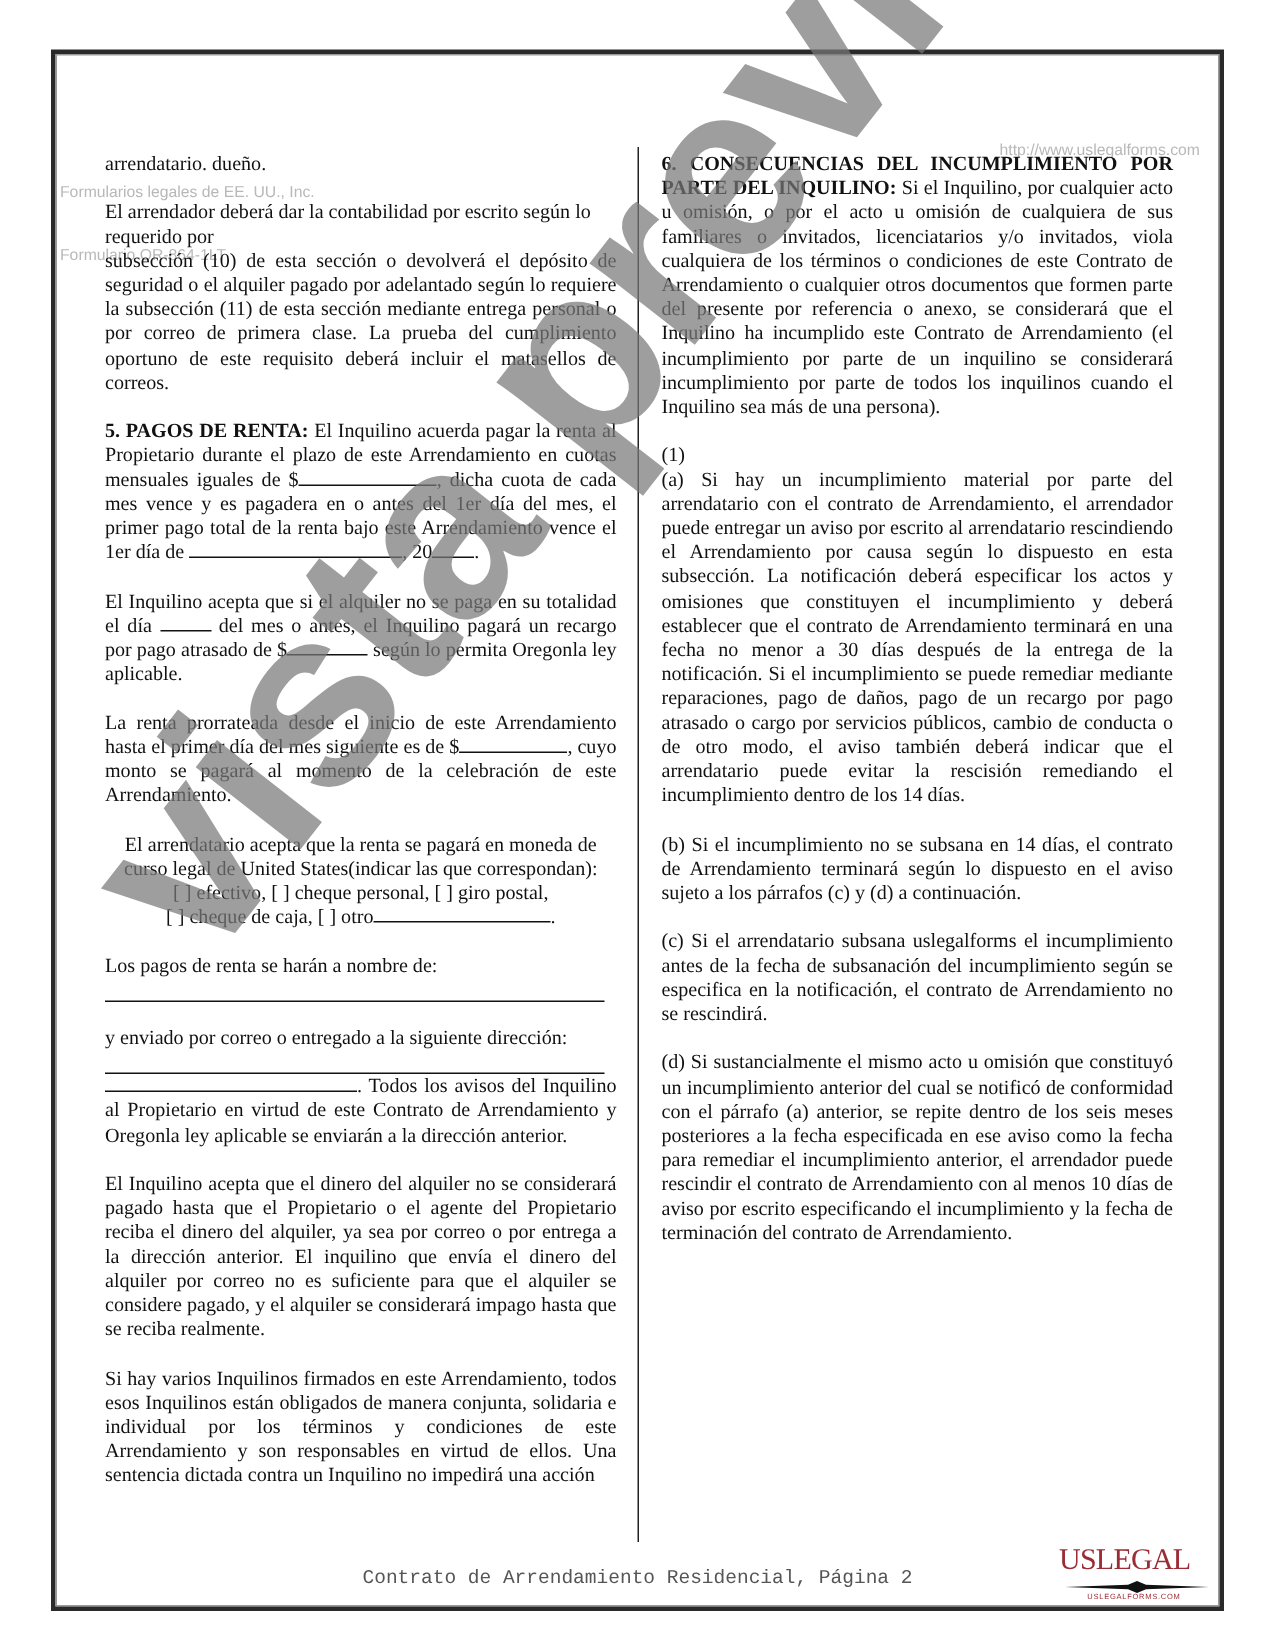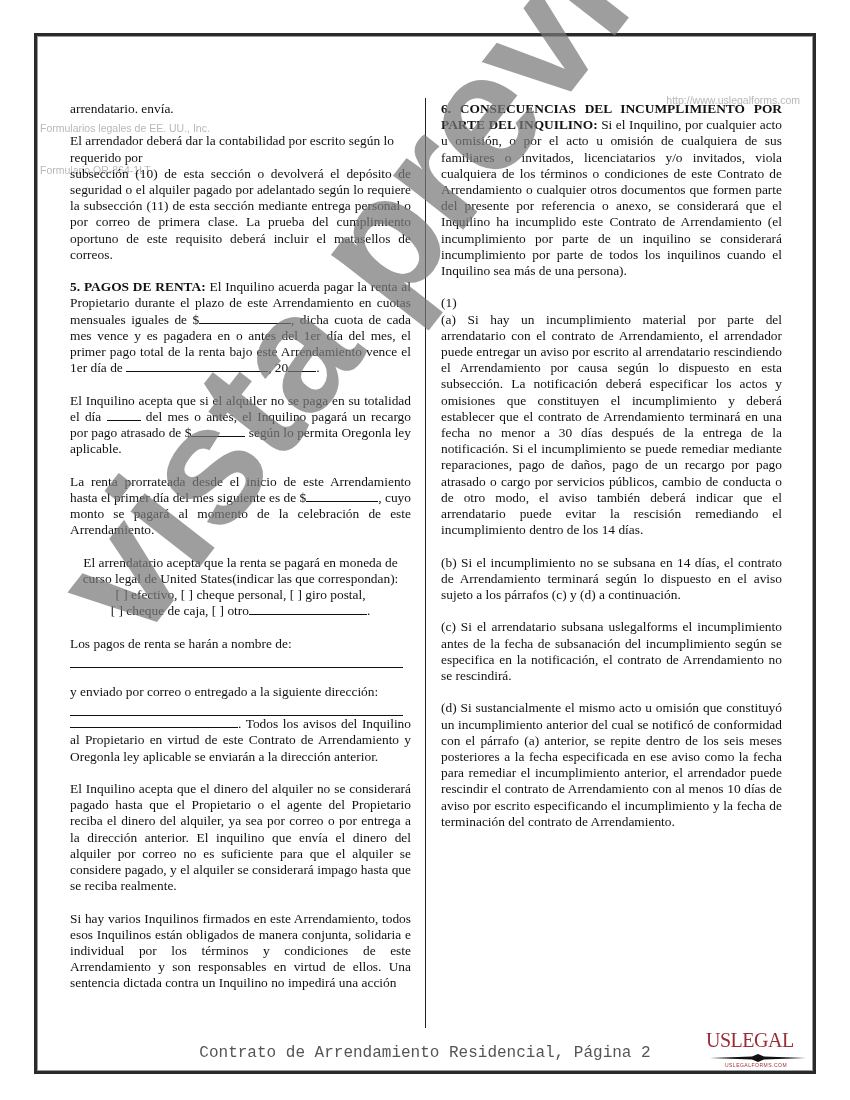--- a/index.html
+++ b/index.html
@@ -29,21 +29,21 @@
     .col-right { left: 441px; width: 341px; }
     .divider {
       position: absolute; left: 425px; top: 98px; width: 1px; height: 930px; background: #222;
     }
     .col p { margin: 0 0 16.2px 0; }
     .col b { font-weight: bold; }
     .blank { display: inline-block; border-bottom: 1px solid #111; height: 11px; vertical-align: baseline; }
     .fullline { display: block; border-bottom: 1px solid #111; height: 15px; width: 333px; }
     .footer {
       position: absolute; left: 0; width: 850px; top: 1044px; text-align: center;
-      font-family: "Liberation Mono", "DejaVu Sans Mono", monospace; font-size: 16px; color: #555;
+      font-family: "Liberation Mono", "DejaVu Sans Mono", monospace; font-size: 13px; color: #555;
     }
     .logo { position: absolute; left: 706px; top: 1026px; width: 116px; height: 46px; }
     .logo-text {
       font-family: "Liberation Serif", serif; color: #9b2b34; font-size: 20px; letter-spacing: -0.5px;
       line-height: 28px; white-space: nowrap;
     }
     .logo-sub {
       font-family: "Liberation Sans", sans-serif; font-size: 5px; color: #9b2b34; text-align: center;
       letter-spacing: 0.5px; width: 100px;
     }
@@ -62,21 +62,21 @@
 
 <div class="hdr hdr-left">
   <div>Formularios legales de EE. UU., Inc.</div>
   <div>Formulario OR-864-1LT</div>
 </div>
 <div class="hdr hdr-right">http://www.uslegalforms.com</div>
 
 <div class="divider"></div>
 
 <div class="col col-left">
-  <p>arrendatario. envía.</p>
+  <p>arrendatario. dueño.</p>
   <p>
     <span style="display:block;text-align:left">El arrendador deberá dar la contabilidad por escrito según lo requerido por</span>
     <span>subsección (10) de esta sección o devolverá el depósito de seguridad o el alquiler pagado por adelantado según lo requiere la subsección (11) de esta sección mediante entrega personal o por correo de primera clase. La prueba del cumplimiento oportuno de este requisito deberá incluir el matasellos de correos.</span>
   </p>
   <p>
     <b>5.  PAGOS DE RENTA:</b><span> El Inquilino acuerda pagar la renta al Propietario durante el plazo de este Arrendamiento en cuotas mensuales iguales de $</span><span class="blank" style="width:92px"></span><span>, dicha cuota de cada mes vence y es pagadera en o antes del 1er día del mes, el primer pago total de la renta bajo este Arrendamiento vence el 1er día de </span><span class="blank" style="width:142px"></span><span>, 20</span><span class="blank" style="width:28px"></span><span>.</span>
   </p>
   <p>
     <span>El Inquilino acepta que si el alquiler no se paga en su totalidad el día </span><span class="blank" style="width:34px"></span><span> del mes o antes, el Inquilino pagará un recargo por pago atrasado de $</span><span class="blank" style="width:54px"></span><span> según lo permita Oregonla ley aplicable.</span>
   </p>

